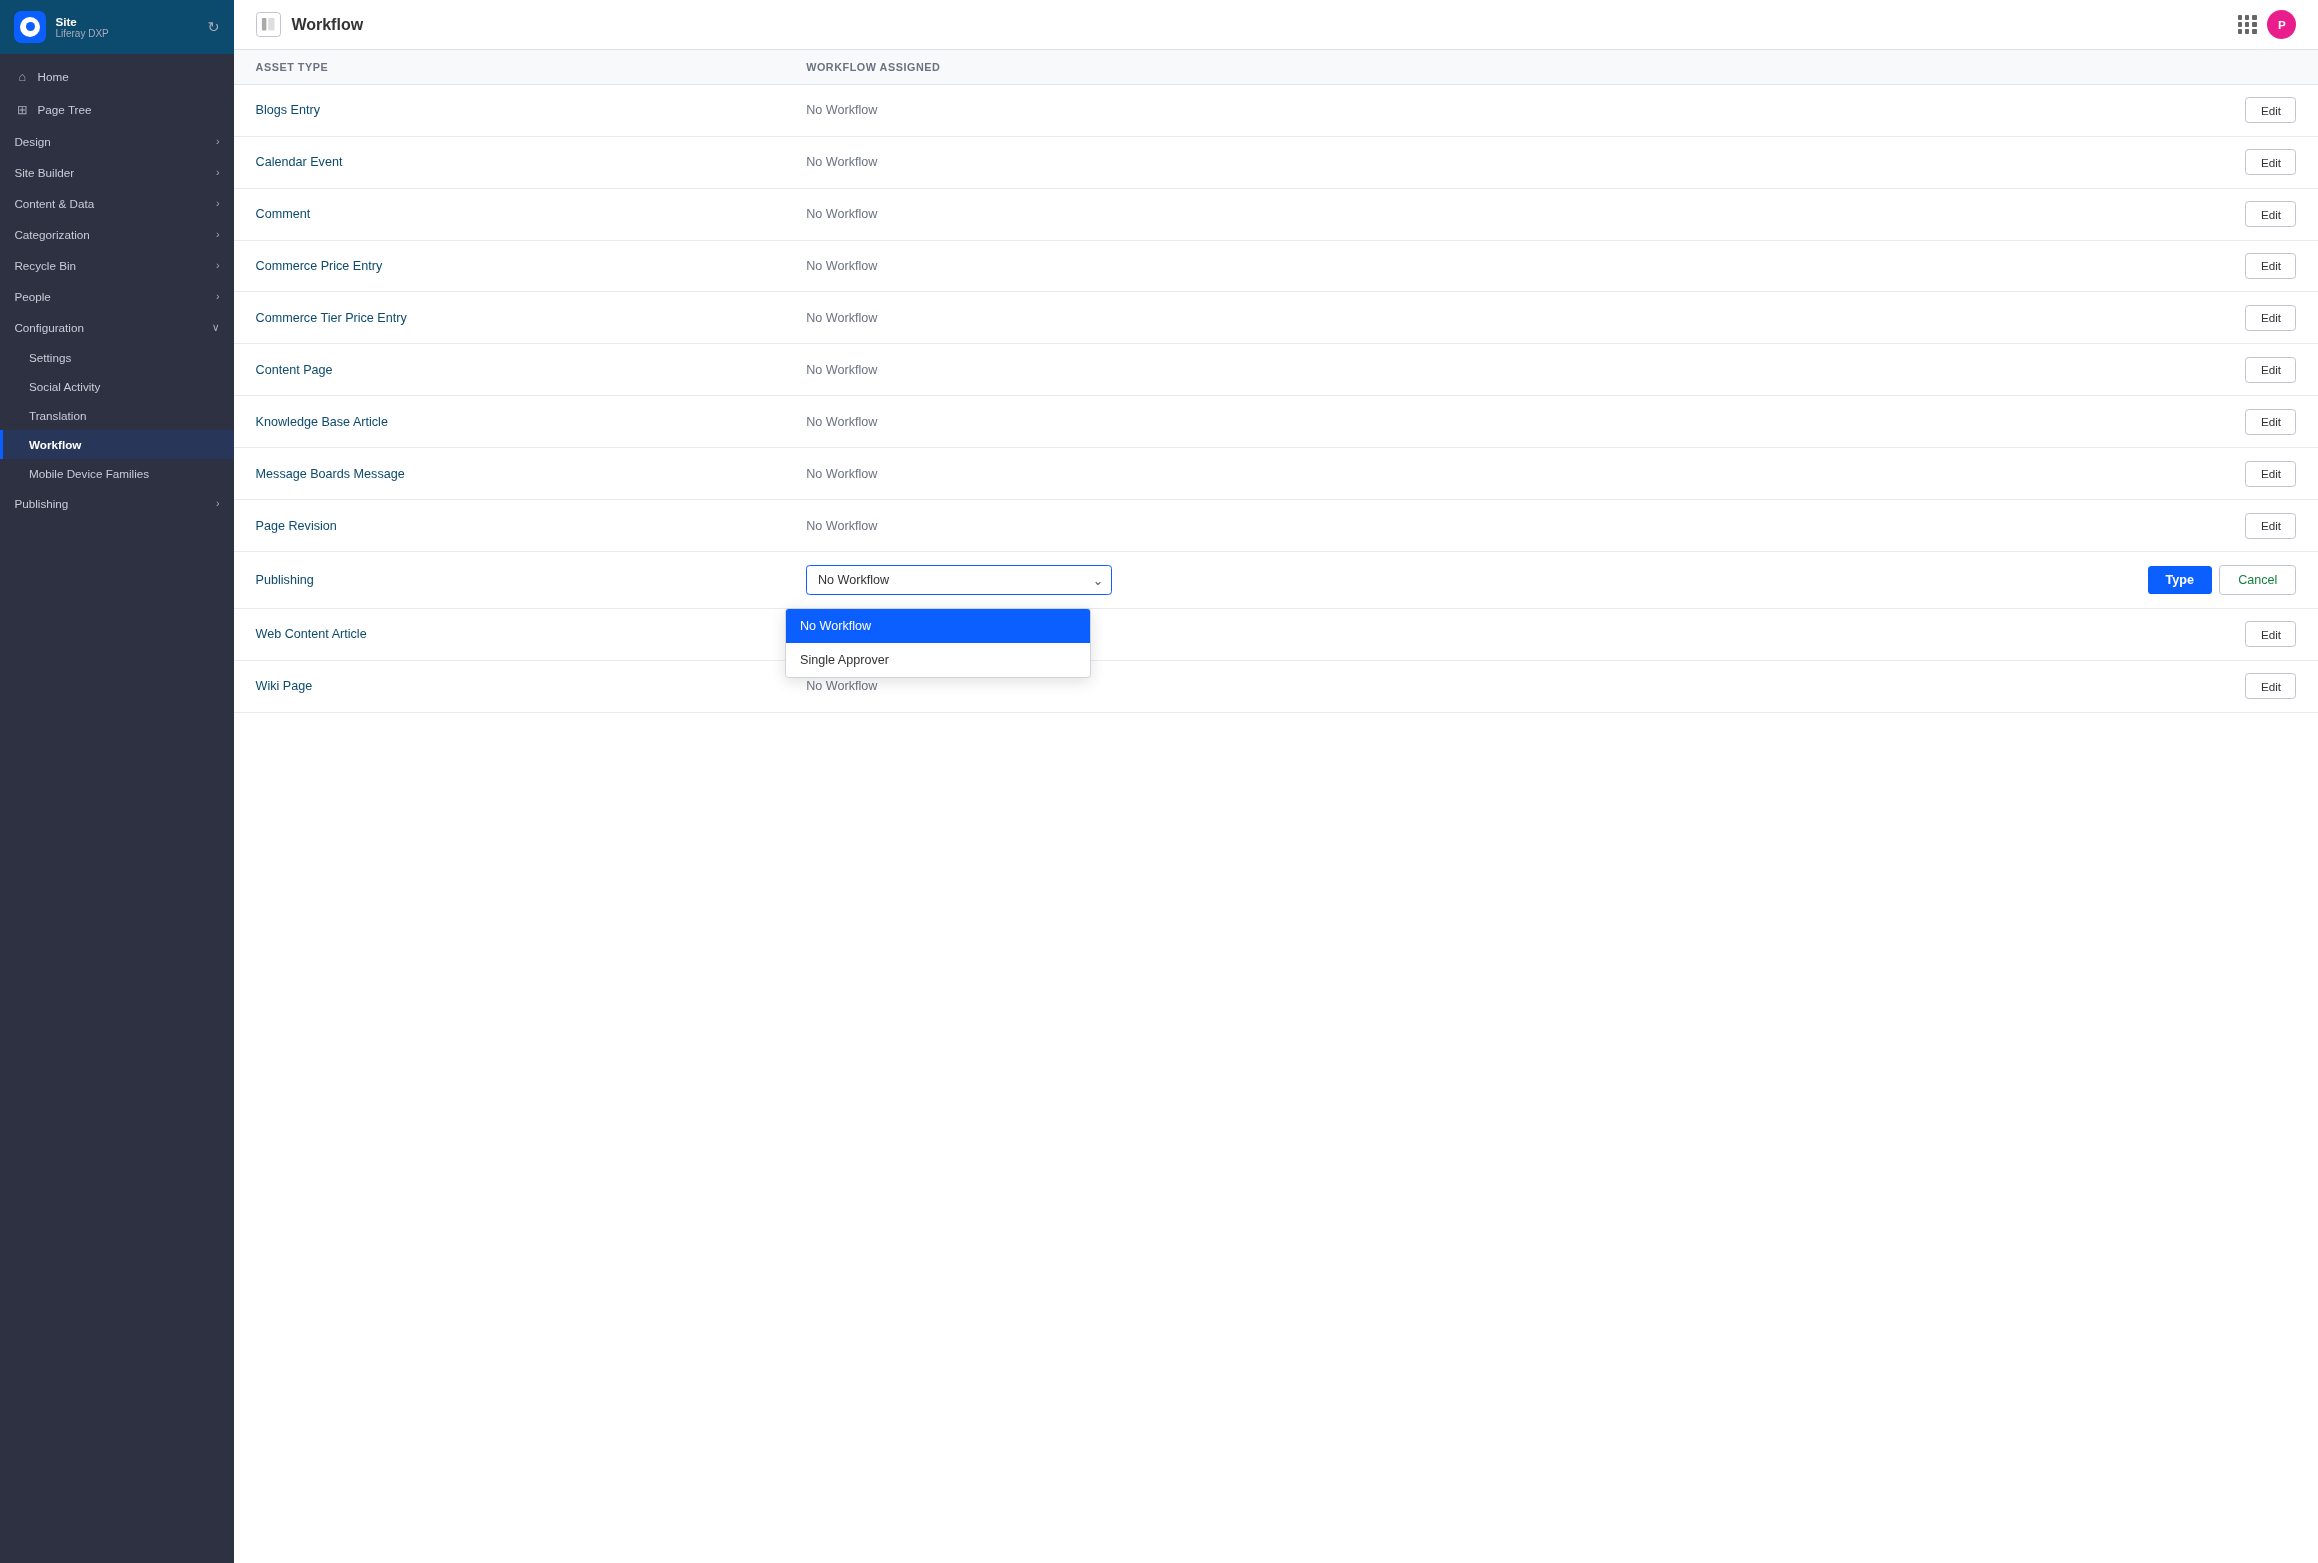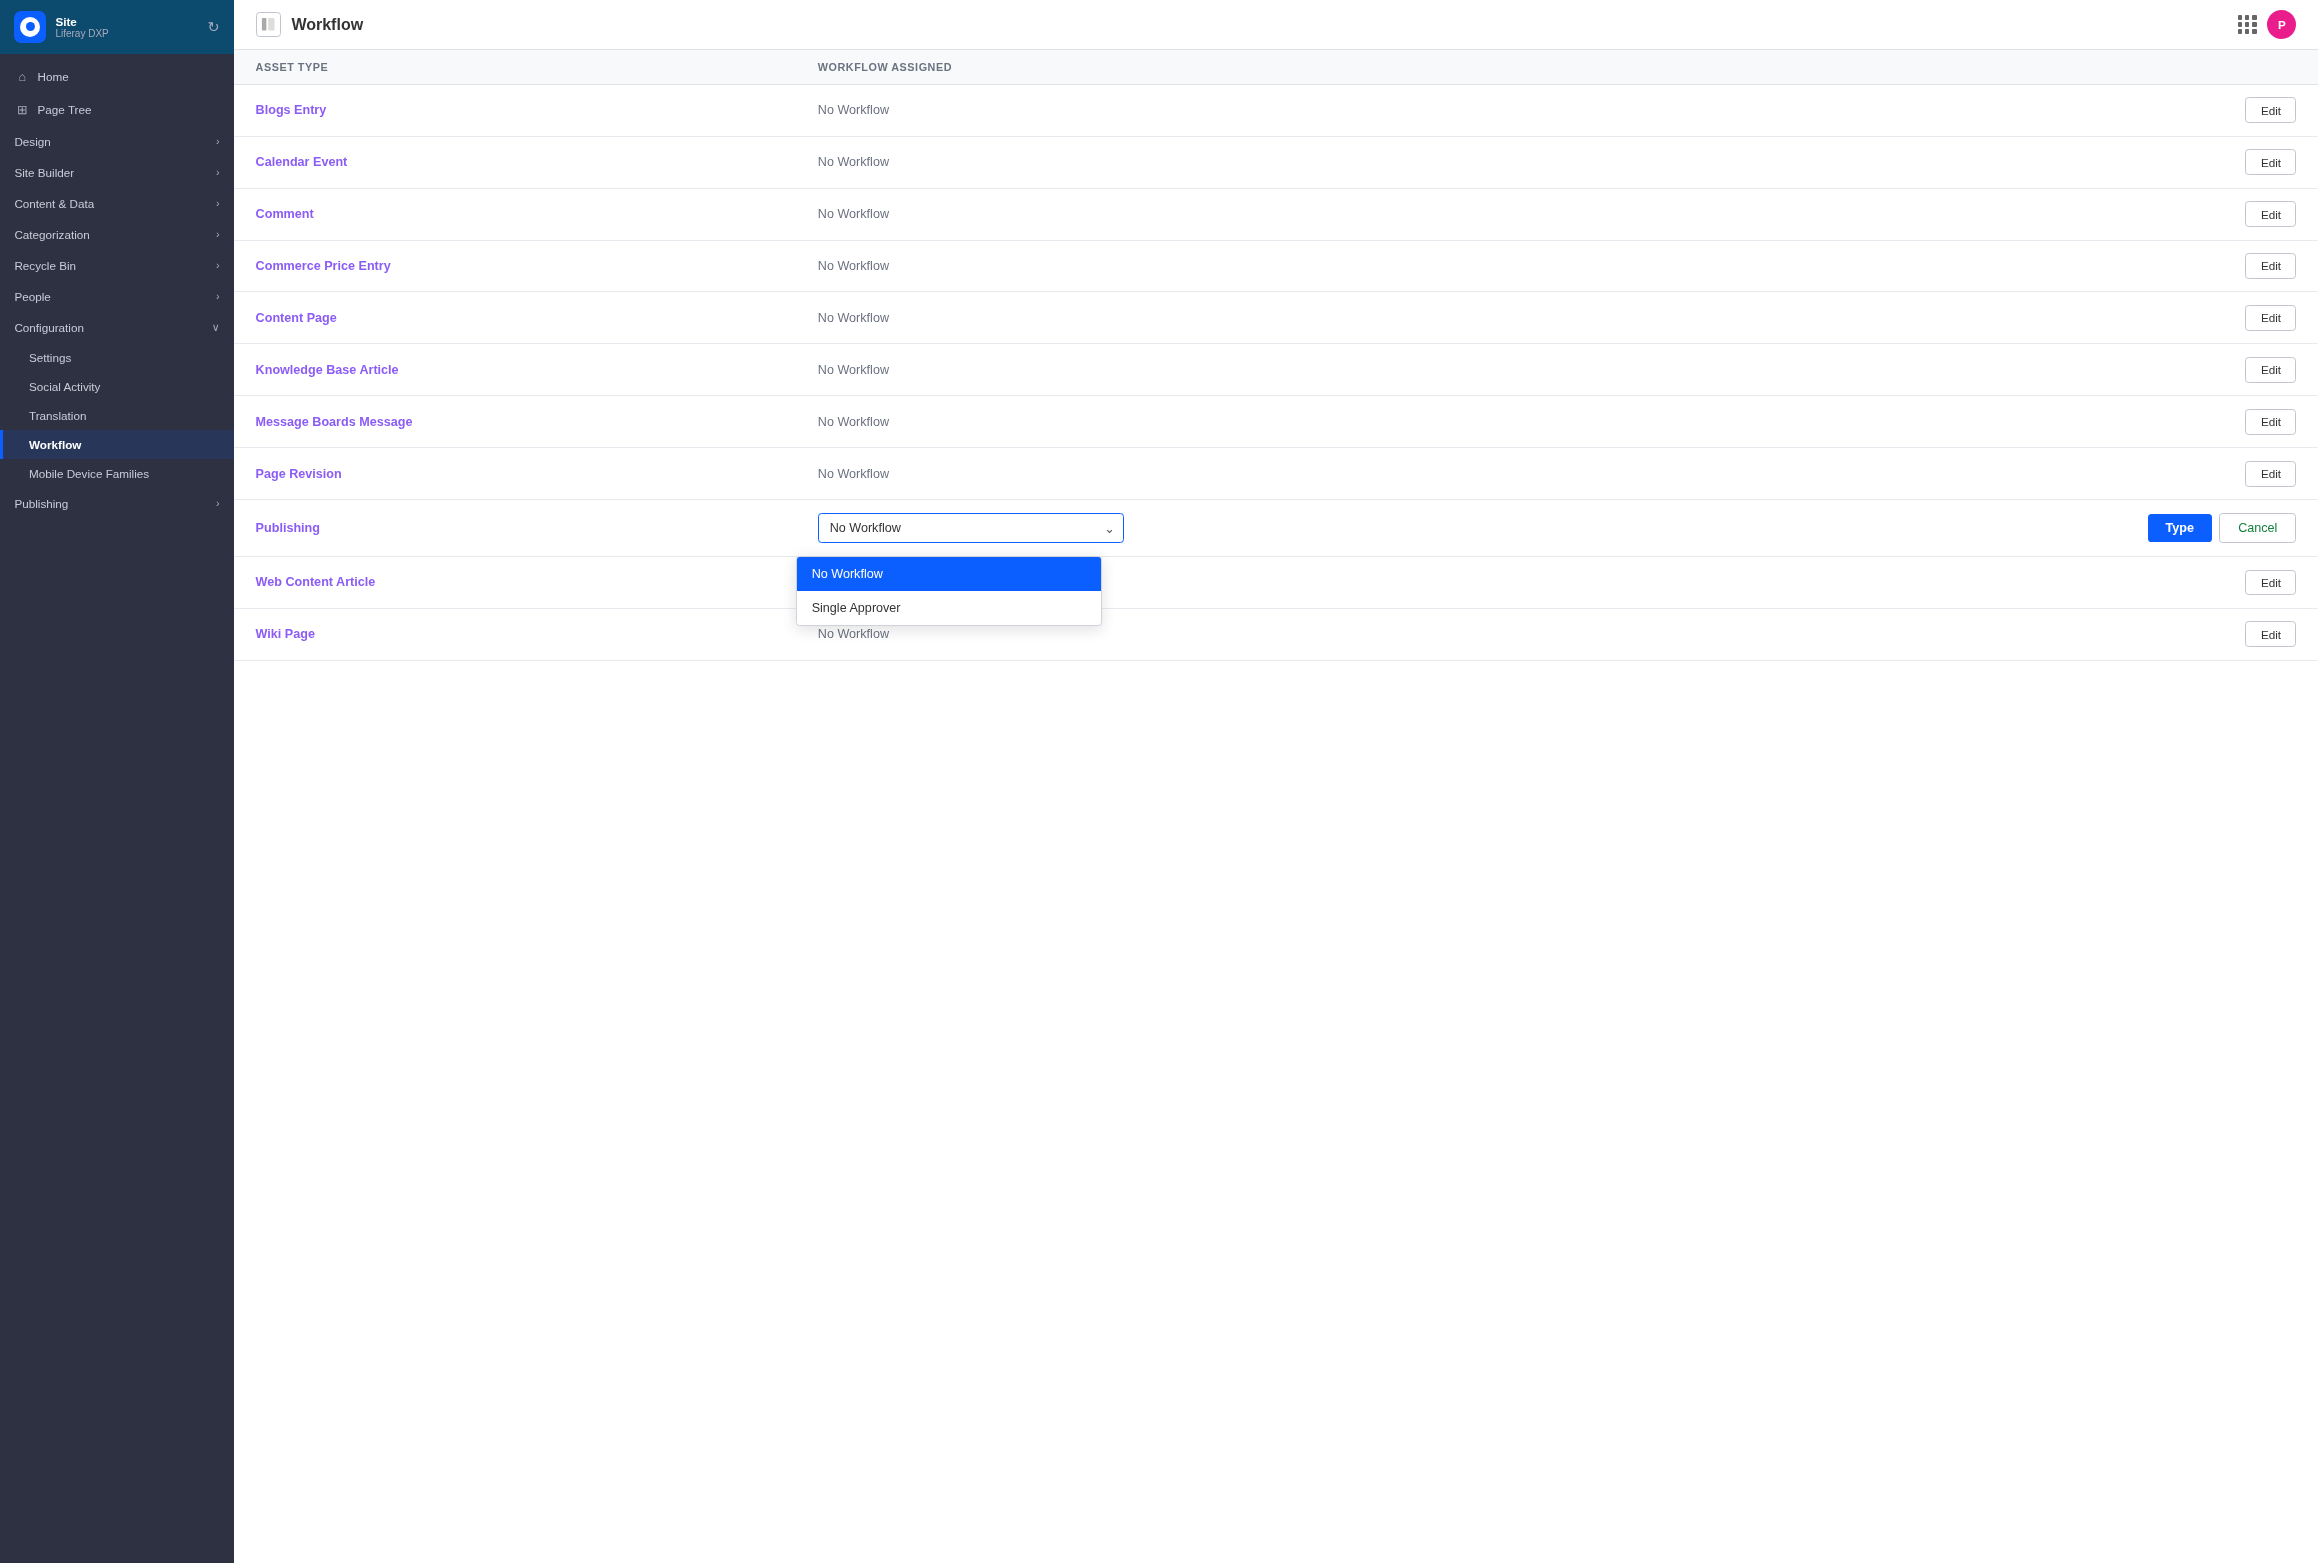--- a/index.html
+++ b/index.html
@@ -176,21 +176,21 @@
       letter-spacing: 0.05em;
     }
     .workflow-table tbody tr {
       border-bottom: 0.9px solid #e8eaf0;
     }
     .workflow-table tbody td {
       padding: 12.6px 21.6px;
       font-size: 12.6px;
       color: #333;
     }
-    .workflow-table tbody td.asset-type { font-weight: 700; color: #8b5cf6; }
+    .workflow-table tbody td.asset-type { font-weight: 400; color: #0c4a6e; }
     .workflow-table tbody td.workflow-assigned { color: #6b7280; }
     .edit-btn {
       padding: 5.4px 14.4px;
       border: 0.9px solid #c0c5d0;
       background: #fff;
       border-radius: 3.6px;
       font-size: 11.7px;
       color: #333;
       cursor: pointer;
     }
@@ -409,20 +409,27 @@
 
         <tr>
           <td class="asset-type">Commerce Price Entry</td>
           <td class="workflow-assigned">No Workflow</td>
           <td style="text-align:right; padding-right:21.6px;">
             <button class="edit-btn">Edit</button>
           </td>
         </tr>
 
 
+        <tr>
+          <td class="asset-type">Commerce Tier Price Entry</td>
+          <td class="workflow-assigned">No Workflow</td>
+          <td style="text-align:right; padding-right:21.6px;">
+            <button class="edit-btn">Edit</button>
+          </td>
+        </tr>
 
         <tr>
           <td class="asset-type">Content Page</td>
           <td class="workflow-assigned">No Workflow</td>
           <td style="text-align:right; padding-right:21.6px;">
             <button class="edit-btn">Edit</button>
           </td>
         </tr>
 
         <tr>

